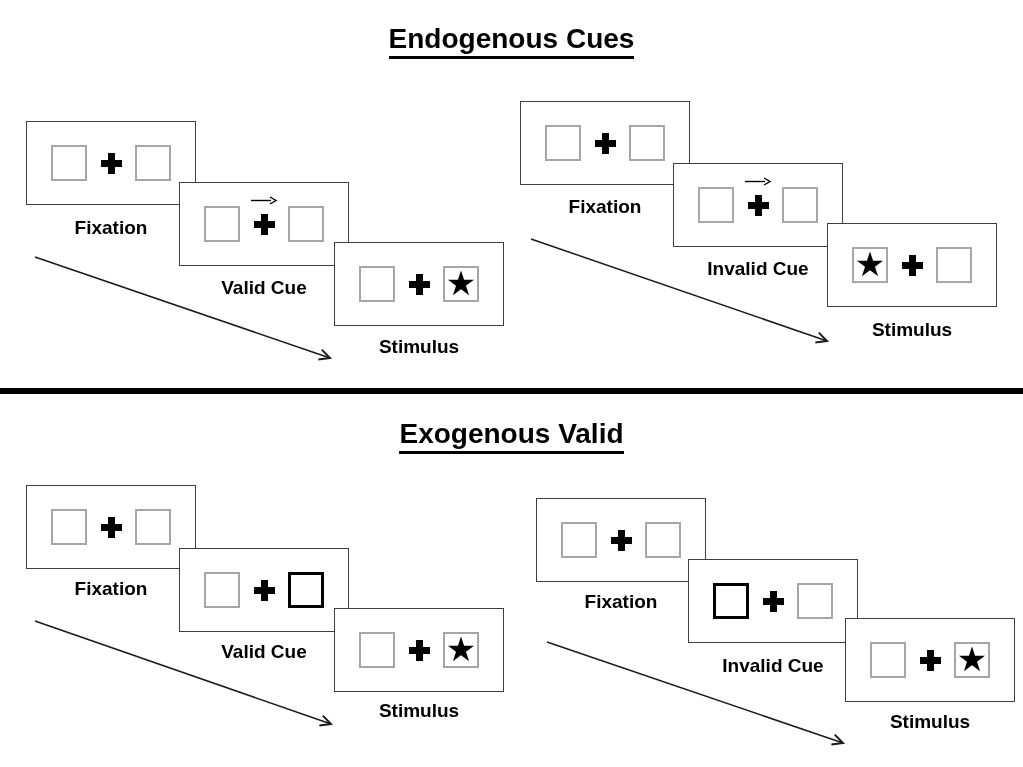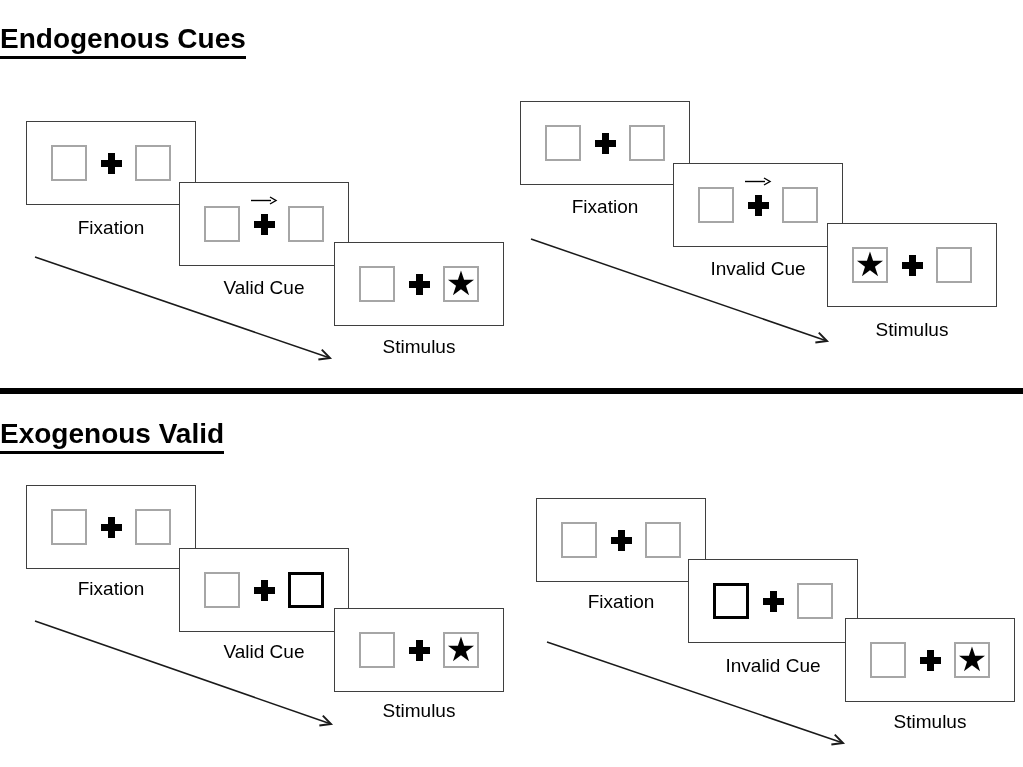--- a/index.html
+++ b/index.html
@@ -1,37 +1,37 @@
 <!DOCTYPE html>
 <html><head>
 <meta charset="utf-8">
 <style>
   html,body{margin:0;padding:0;background:#fff;}
   #page{position:relative;width:1023px;height:767px;background:#ffffff;overflow:hidden;
         font-family:"Liberation Sans",sans-serif;color:#000;}
 
-  .section-title{position:absolute;left:0;width:100%;
+  .section-title{position:absolute;left:0;width:100%;text-align:center;
         font-size:28px;font-weight:bold;line-height:34px;}
   .section-title .underlined{border-bottom:3px solid #000;padding-bottom:2px;}
 
   .divider{position:absolute;left:0;width:100%;height:6px;background:#000;}
 
   .panel{position:absolute;width:170px;height:84px;background:#fff;border:1px solid #3f3f3f;
         box-sizing:border-box;display:flex;align-items:center;justify-content:center;}
   .square{width:36px;height:36px;box-sizing:border-box;border:2px solid #a6a6a6;background:#fff;
         display:flex;align-items:center;justify-content:center;flex:0 0 auto;}
   .square.cue-bold{border:3px solid #000;}
   .center-cell{position:relative;width:48px;height:100%;display:flex;align-items:center;justify-content:center;flex:0 0 auto;}
   .plus{position:relative;width:21px;height:21px;}
   .plus::before{content:"";position:absolute;left:0;top:7px;width:21px;height:7px;background:#000;}
   .plus::after{content:"";position:absolute;left:7px;top:0;width:7px;height:21px;background:#000;}
   .cue-arrow{position:absolute;left:50%;top:12px;transform:translateX(-50%);}
   .star{font-family:"DejaVu Sans",sans-serif;font-size:34px;line-height:1;color:#000;margin-top:-3px;}
 
-  .trial-label{position:absolute;width:170px;text-align:center;font-size:19px;font-weight:normal;line-height:22px;}
+  .trial-label{position:absolute;width:170px;text-align:center;font-size:19px;font-weight:bold;line-height:22px;}
   .timeline-arrow{position:absolute;}
 </style>
 </head>
 <body>
 
 <div id="page">
 
   <div class="section-title" style="top:22px">
     <span class="underlined">Endogenous Cues</span>
   </div>

